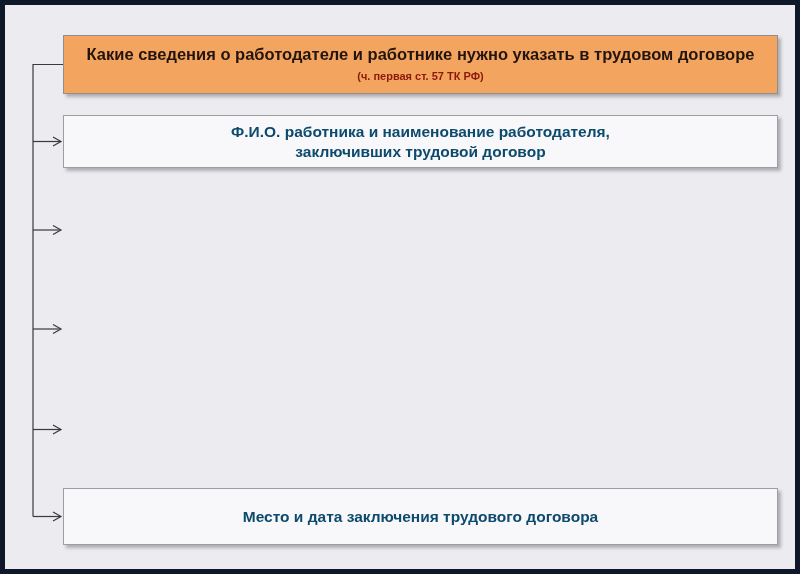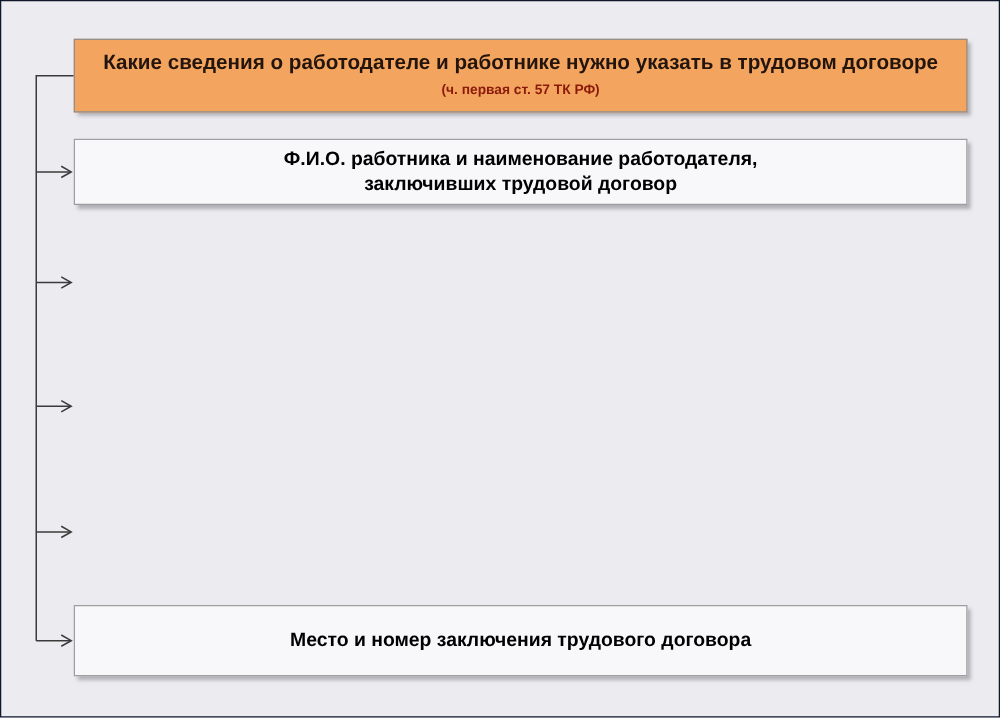--- a/index.html
+++ b/index.html
@@ -5,21 +5,21 @@
   html, body { margin: 0; padding: 0; }
   body { font-family: "Liberation Sans", sans-serif; }
 
   .canvas {
     position: relative;
     width: 800px;
     height: 574px;
     background: #ECEBF0;
     overflow: hidden;
     box-sizing: border-box;
-    border: 1px solid #0f172a;
+    border: 5px solid #0f172a;
   }
 
   .connector {
     position: absolute;
     left: 0; top: 0;
     width: 800px; height: 574px;
     pointer-events: none;
   }
 
   .node {
@@ -35,21 +35,21 @@
     background: #F8F8FA;
     box-shadow: 3px 3px 3px rgba(125,125,132,0.55);
     padding: 2px 14px;
   }
 
   .node .txt {
     white-space: pre-line;
     font-weight: bold;
     font-size: 15.5px;
     line-height: 20px;
-    color: #000000;
+    color: #0c4a6e;
   }
 
   .node-title {
     top: 30px;
     height: 59px;
     background: #F3A55F;
     border: 1px solid #8F8F8F;
     flex-direction: column;
     justify-content: center;
   }
@@ -100,16 +100,16 @@
 
   <div class="node box-1">
     <span class="txt">Ф.И.О. работника и наименование работодателя,
 заключивших трудовой договор</span>
   </div>
 
 
 
 
   <div class="node box-5">
-    <span class="txt">Место и номер заключения трудового договора</span>
+    <span class="txt">Место и дата заключения трудового договора</span>
   </div>
 
 </div>
 
 </body></html>

